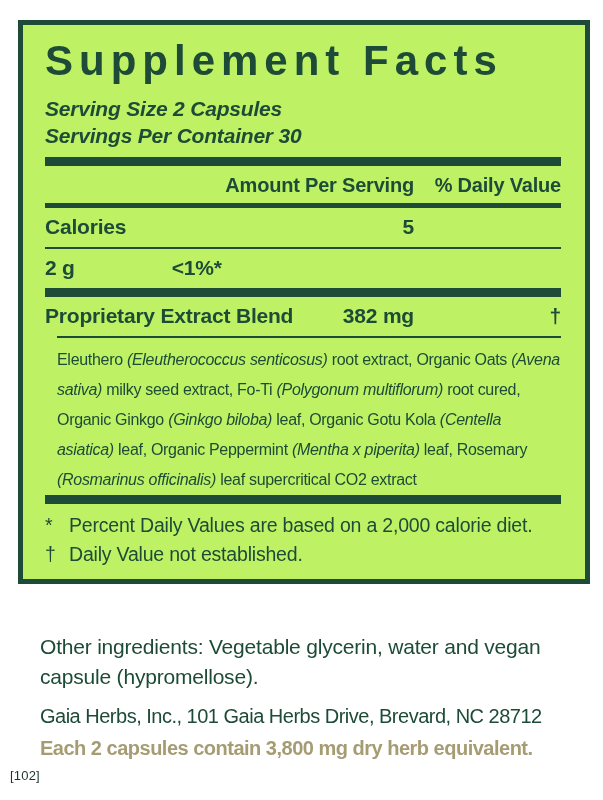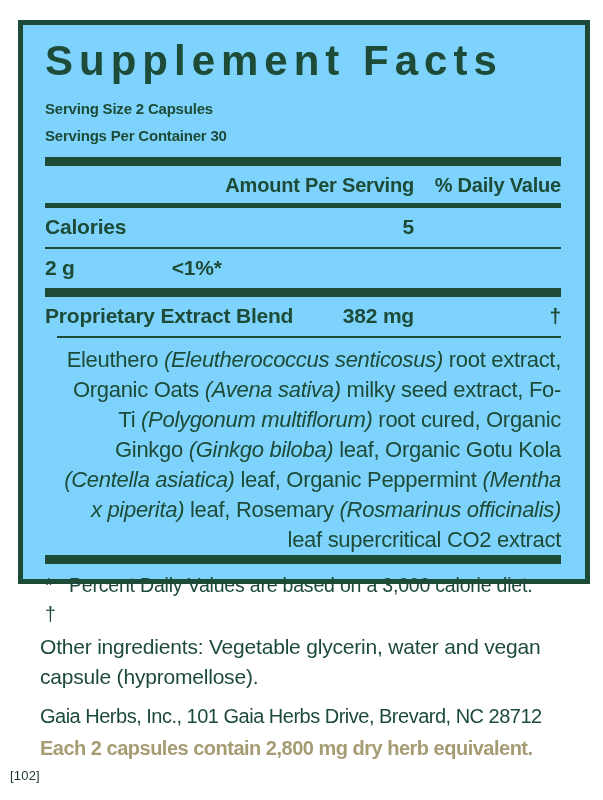--- a/index.html
+++ b/index.html
@@ -13,44 +13,43 @@
     width:603px;height:800px;position:relative;background:#ffffff;
     font-family:"Liberation Sans", sans-serif;
     color:var(--green);
     letter-spacing:-0.2px;
     overflow:hidden;
   }
   .facts-box{
     position:absolute;left:18px;top:20px;width:572px;height:564px;
     border:5px solid var(--green);
     padding:4px 24px 0 22px;
-    background:#7dd3fc;
+    background:#bef264;
   }
   .facts-title{
     margin:8px 0 10px 0;
     font-size:42px;font-weight:700;letter-spacing:6px;
     white-space:nowrap;
   }
-  .serving-block{font-size:15px;font-weight:700;line-height:27px;}
+  .serving-block{font-size:21px;font-weight:700;line-height:27px;font-style:italic;}
   .bar{background:var(--green);height:9px;margin:0;}
   .bar.medium{height:5px;}
   .rule{background:var(--green);height:2px;}
   .bar.top{margin-top:8px;}
   .col-row{display:flex;align-items:baseline;}
   .hdr-row{padding:8px 0 6px 0;font-weight:700;font-size:20px;justify-content:flex-end;}
   .data-row{padding:7px 0 8px 0;font-size:21px;font-weight:700;}
   .lbl{flex:1;}
   .amt{text-align:right;white-space:nowrap;}
   .dv{width:147px;text-align:right;white-space:nowrap;padding-left:16px;}
   .blend-detail{margin-left:12px;}
   .blend-detail .rule{margin-bottom:7px;}
   .blend-text{
-    margin:0;font-size:22px;line-height:30px;font-weight:400;
+    margin:0;font-size:16px;line-height:30px;font-weight:400;
     letter-spacing:-0.3px;
-    text-align:right;
   }
   .footnotes{padding:7px 0 0 0;font-size:19.5px;line-height:29px;}
   .footnote{display:flex;white-space:nowrap;}
   .footnote .marker{width:24px;flex:0 0 auto;}
   .below-box{position:absolute;left:40px;top:632px;width:524px;}
   .other-ingredients{margin:0 0 13px 0;font-size:21px;line-height:30px;font-weight:400;}
   .manufacturer{margin:0 0 9px 0;font-size:20px;letter-spacing:-0.5px;white-space:nowrap;font-weight:400;}
   .equivalence{margin:0;font-size:20px;letter-spacing:-0.5px;white-space:nowrap;font-weight:700;color:var(--tan);}
   .footer-code{position:absolute;left:10px;top:768px;font-size:13px;letter-spacing:0.2px;color:var(--code);}
   .it{font-style:italic;}
@@ -101,28 +100,29 @@
   <div class="blend-detail">
     <div class="rule"></div>
     <p class="blend-text"><span>Eleuthero </span><span class="it">(Eleutherococcus senticosus)</span><span> root extract, Organic Oats </span><span class="it">(Avena sativa)</span><span> milky seed extract, Fo-Ti </span><span class="it">(Polygonum multiflorum)</span><span> root cured, Organic Ginkgo </span><span class="it">(Ginkgo biloba)</span><span> leaf, Organic Gotu Kola </span><span class="it">(Centella asiatica)</span><span> leaf, Organic Peppermint </span><span class="it">(Mentha x piperita)</span><span> leaf, Rosemary </span><span class="it">(Rosmarinus officinalis)</span><span> leaf supercritical CO2 extract</span></p>
   </div>
 
   <div class="bar"></div>
 
   <div class="footnotes">
     <div class="footnote">
       <span class="marker">*</span>
-      <span>Percent Daily Values are based on a 3,000 calorie diet.</span>
+      <span>Percent Daily Values are based on a 2,000 calorie diet.</span>
     </div>
     <div class="footnote">
       <span class="marker">†</span>
+      <span>Daily Value not established.</span>
     </div>
   </div>
 
 </div>
 
 <div class="below-box">
   <p class="other-ingredients">Other ingredients: Vegetable glycerin, water and vegan capsule (hypromellose).</p>
   <p class="manufacturer">Gaia Herbs, Inc., 101 Gaia Herbs Drive, Brevard, NC 28712</p>
-  <p class="equivalence">Each 2 capsules contain 2,800 mg dry herb equivalent.</p>
+  <p class="equivalence">Each 2 capsules contain 3,800 mg dry herb equivalent.</p>
 </div>
 
 <div class="footer-code">[102]</div>
 
 </body></html>

